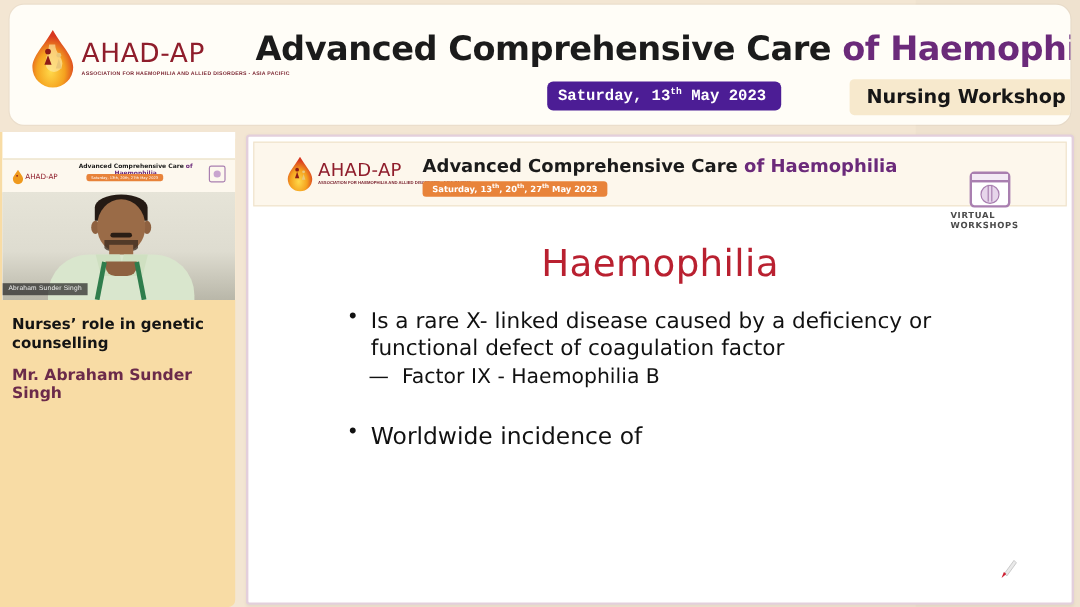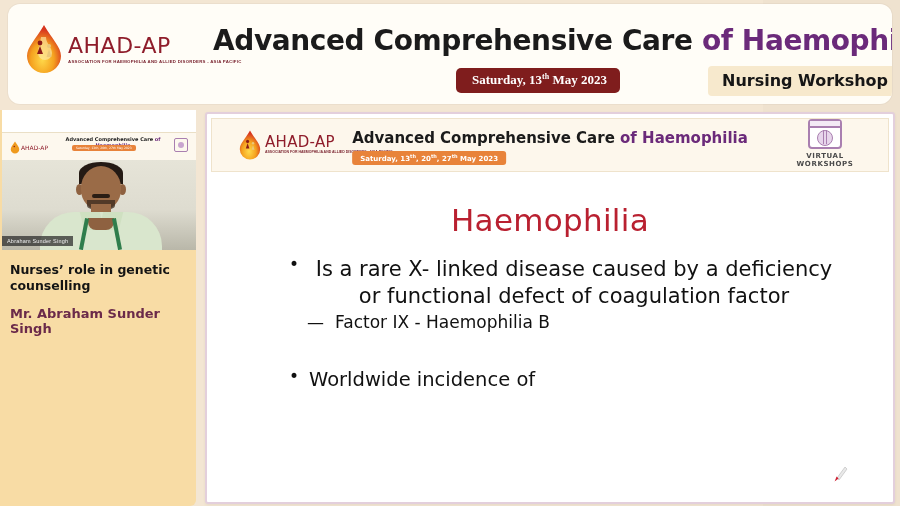--- a/index.html
+++ b/index.html
@@ -30,23 +30,23 @@
     margin-top:3px;transform:scale(1.35);transform-origin:left top;white-space:nowrap;
   }
   .tb-title{
     position:absolute;left:205px;top:20px;
     font-family:"DejaVu Sans", sans-serif;
     font-size:28px;font-weight:700;letter-spacing:-.4px;color:#1b1b1b;white-space:nowrap;
   }
   .tb-title .accent{color:#6b2a7a;}
   .tb-date{
     position:absolute;left:448px;top:64px;
-    background:#7f1d1d;color:#ffffff;border-radius:5px;
-    padding:4px 13px 5px 16px;
-    font-family:Liberation Serif, serif;
+    background:#4c1d95;color:#ffffff;border-radius:5px;
+    padding:4px 13px 5px 9px;
+    font-family:Liberation Mono, monospace;
     font-size:13px;font-weight:700;white-space:nowrap;
   }
   .tb-date sup{font-size:8px;vertical-align:super;}
   .tb-workshop{
     position:absolute;left:700px;top:62px;
     background:#f7e9cd;color:#161616;border-radius:4px;
     padding:5px 14px 6px 14px;
     font-family:"DejaVu Sans", sans-serif;
     font-size:16px;font-weight:700;white-space:nowrap;
   }
@@ -136,21 +136,21 @@
   .sh-center{position:absolute;left:50%;transform:translateX(-50%);top:10px;text-align:left;}
   .sh-title{font-family:"DejaVu Sans",sans-serif;font-size:15px;font-weight:700;color:#1b1b1b;white-space:nowrap;}
   .sh-title .accent{color:#6b2a7a;}
   .sh-date{
     display:inline-block;margin-top:4px;
     background:#e8833a;color:#fff;border-radius:3px;
     font-family:"DejaVu Sans",sans-serif;font-size:7px;font-weight:700;
     padding:1.5px 8px;white-space:nowrap;
   }
   .sh-date sup{font-size:5px;vertical-align:super;}
-  .sh-vw{position:absolute;right:30px;top:0;width:66px;text-align:center;}
+  .sh-vw{position:absolute;right:30px;top:24px;width:66px;}
   .vw-icon{
     width:30px;height:26px;margin:0 auto;border:2px solid #a97fb0;border-radius:4px;
     position:relative;background:#fff;
   }
   .vw-icon::before{content:"";position:absolute;left:0;top:0;width:100%;height:5px;
     border-bottom:2px solid #a97fb0;background:#f3eaf5;}
   .vw-globe{position:absolute;left:7px;top:9px;width:14px;height:14px;border-radius:50%;
     background:#e7d5eb;border:1.5px solid #a97fb0;}
   .vw-globe::after{content:"";position:absolute;left:5px;top:-1.5px;width:2px;height:14px;
     border-left:1.5px solid #a97fb0;border-right:1.5px solid #a97fb0;}
@@ -158,35 +158,35 @@
     font-family:"DejaVu Sans",sans-serif;}
 
   .slide-title{
     position:absolute;left:0;right:0;top:88px;text-align:center;
     font-family:"DejaVu Sans", sans-serif;
     font-size:31px;color:#b92030;letter-spacing:.3px;
   }
   .slide-body{position:absolute;left:78px;top:142px;right:24px;}
   .b1{
     font-family:"DejaVu Sans", sans-serif;
-    font-size:21px;color:#111;line-height:1.28;
-    position:relative;padding-left:24px;max-width:530px;text-align:center;
+    font-size:18px;color:#111;line-height:1.28;
+    position:relative;padding-left:24px;max-width:530px;
   }
   .b1::before{content:"\2022";position:absolute;left:4px;top:-2px;font-size:17px;}
   .sub{
     font-family:"DejaVu Sans", sans-serif;
     font-size:17px;color:#111;line-height:1.42;
     padding-left:50px;position:relative;white-space:nowrap;
   }
   .sub::before{content:"\2014";position:absolute;left:22px;}
   .gap{height:22px;}
   .b2{
     font-family:"DejaVu Sans", sans-serif;
     font-size:19.5px;color:#111;line-height:1.28;
-    position:relative;padding-left:24px;margin-top:12px;
+    position:relative;padding-left:24px;margin-top:4px;
   }
   .b2::before{content:"\2022";position:absolute;left:4px;top:-2px;font-size:17px;}
 
   .laser{
     position:absolute;left:627px;top:352px;width:14px;height:20px;pointer-events:none;
   }
 </style>
 </head>
 <body>
 

